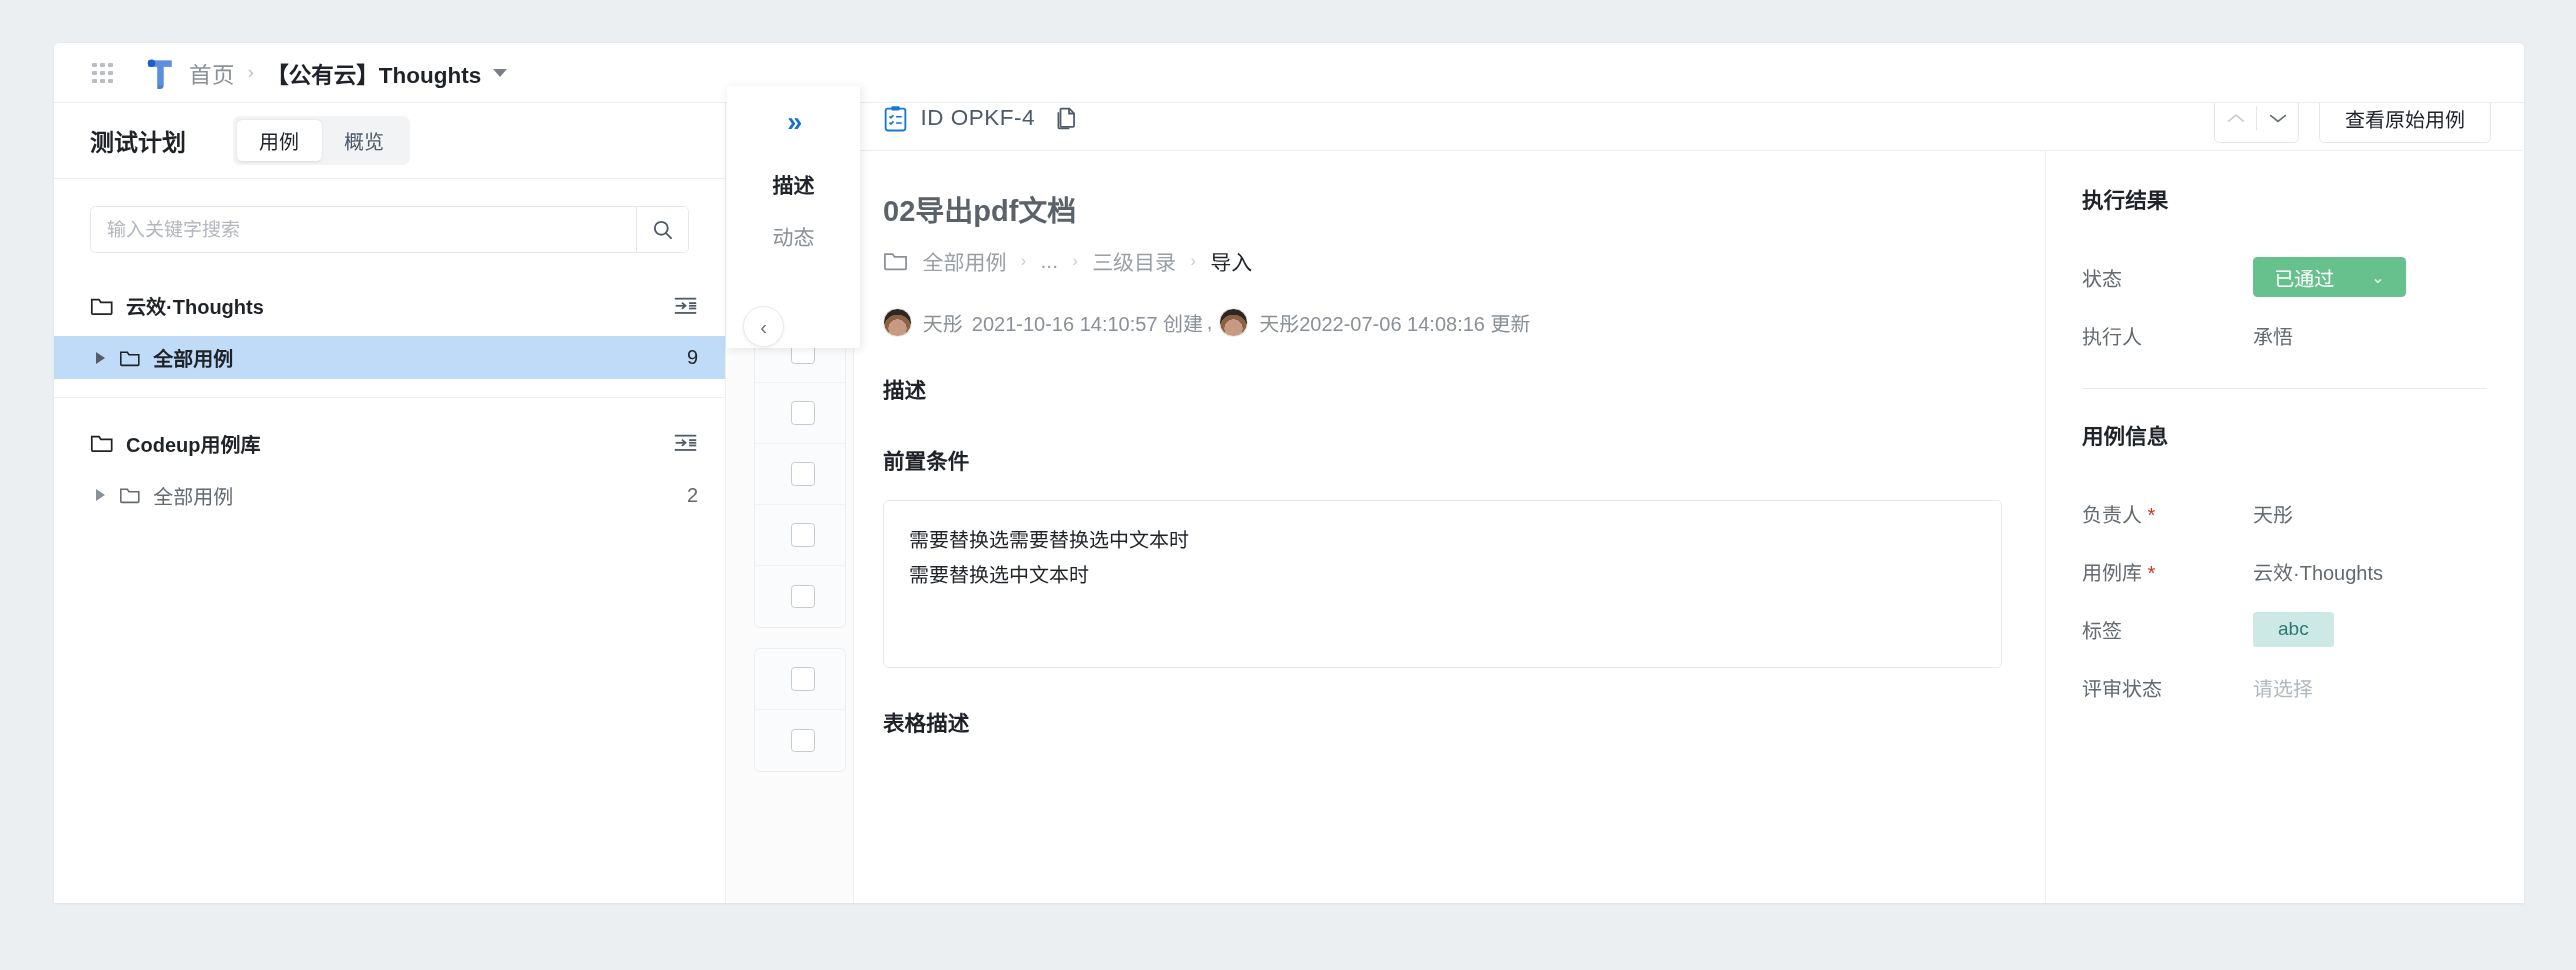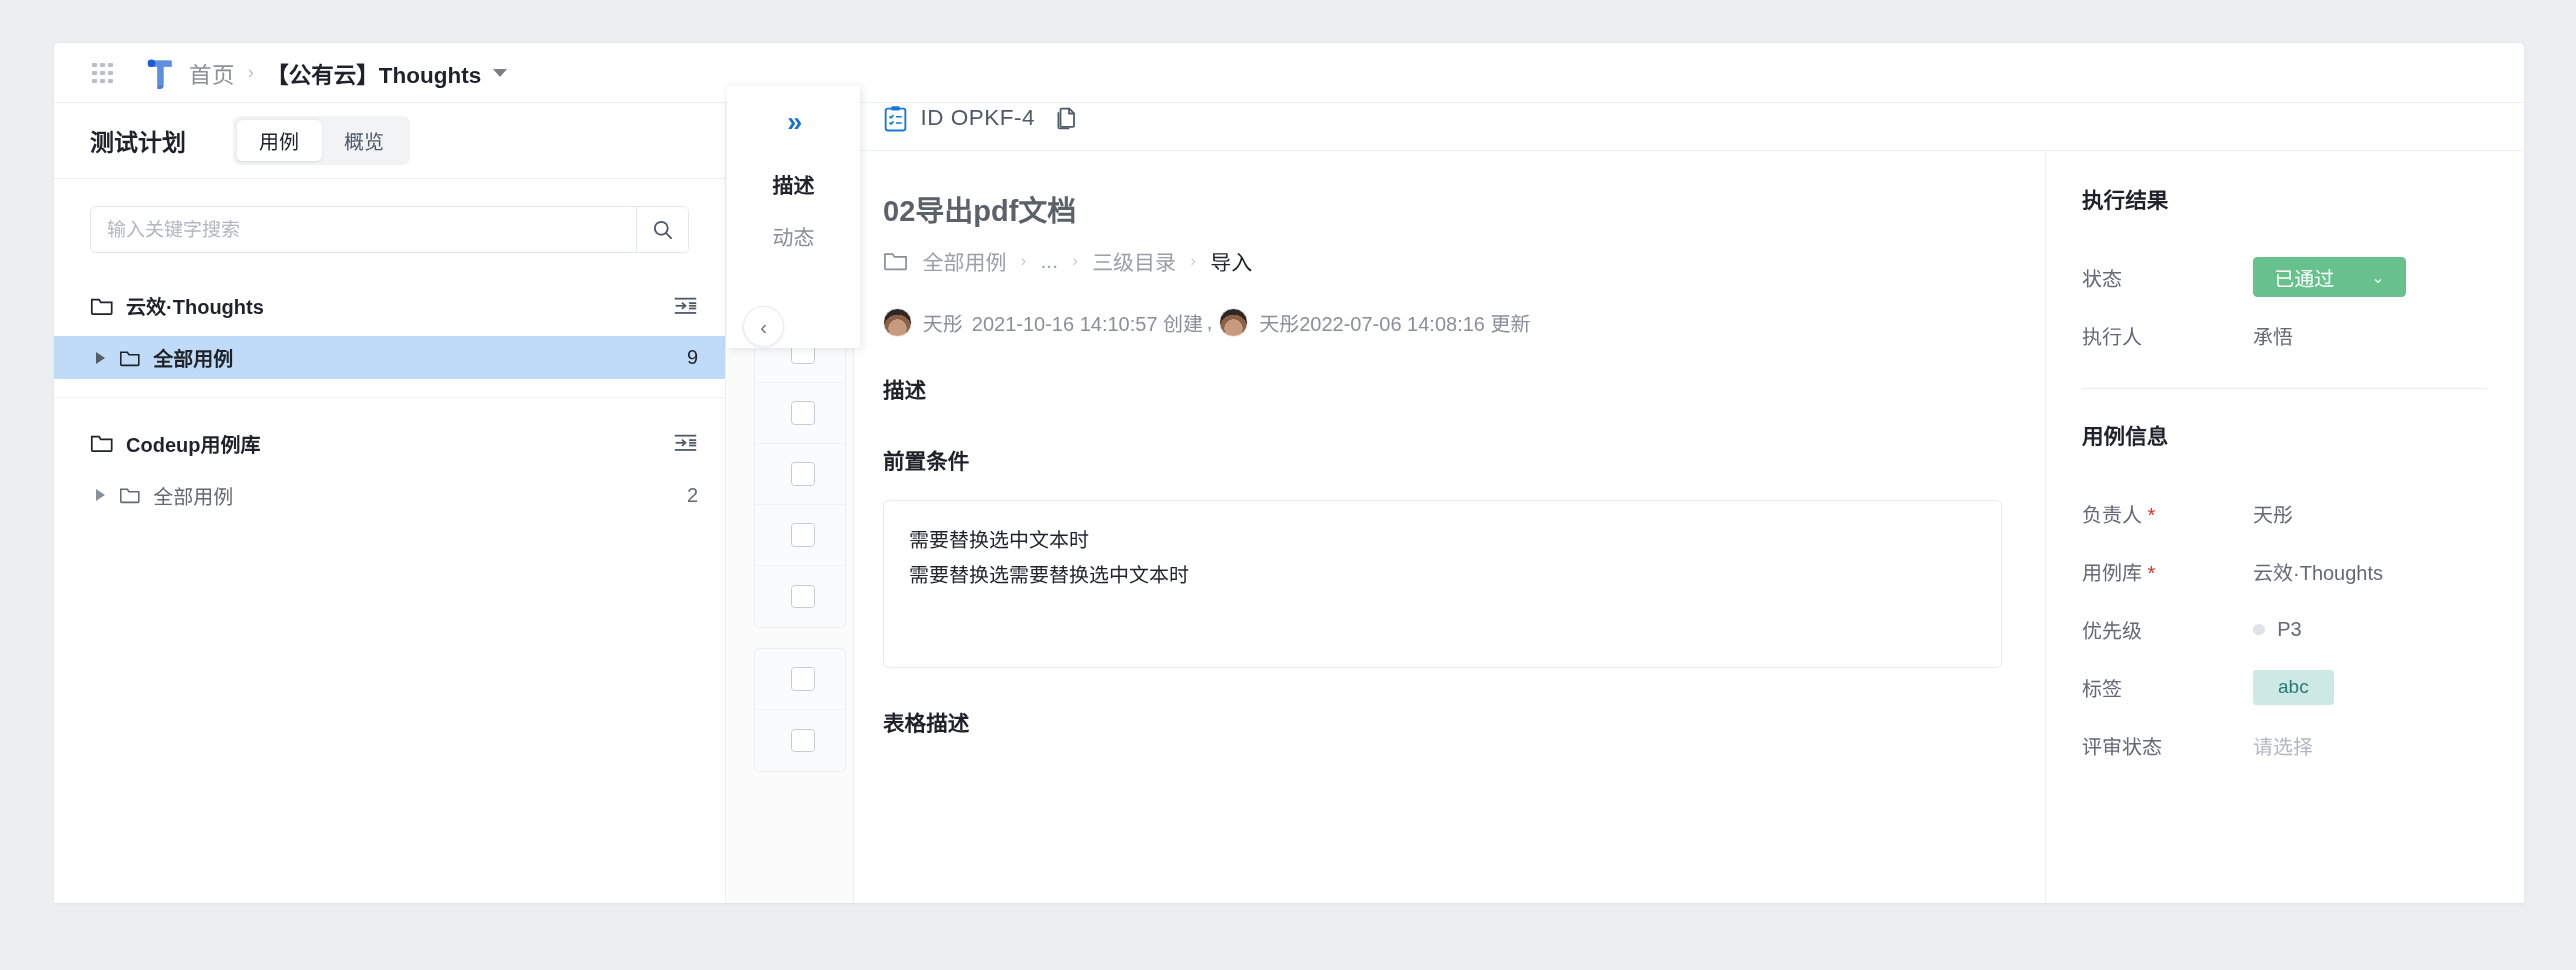--- a/index.html
+++ b/index.html
@@ -495,20 +495,36 @@
           </svg>
         </span>
         <span class="case-id">ID OPKF-4</span>
         <span class="copy-ico">
           <svg width="23.5" height="25" viewBox="0 0 22 24" fill="none" stroke="#4e5969" stroke-width="1.7">
             <path d="M6 2.5 h7.5 L18 7 v12 a1 1 0 0 1 -1 1 H6 a1 1 0 0 1 -1 -1 V3.5 a1 1 0 0 1 1 -1z"></path>
             <path d="M13.2 2.6 v4.6 h4.6"></path>
             <path d="M3 6 v14.5 a1 1 0 0 0 1 1 h9.5"></path>
           </svg>
         </span>
+        <div class="head-actions">
+          <div class="navpair">
+            <div class="nv prev">
+              <svg width="20" height="12.6" viewBox="0 0 22 14" fill="none" stroke="currentColor" stroke-width="1.9" stroke-linecap="round">
+                  <path d="M3 10 L11 3.5 L19 10"></path>
+                </svg>
+            </div>
+            <div class="divider"></div>
+            <div class="nv next">
+              <svg width="20" height="12.6" viewBox="0 0 22 14" fill="none" stroke="currentColor" stroke-width="1.9" stroke-linecap="round">
+                  <path d="M3 4 L11 10.5 L19 4"></path>
+                </svg>
+            </div>
+          </div>
+          <button class="btn-outline">查看原始用例</button>
+        </div>
       </div>
 
       <div class="detail-body">
 
         <div class="detail-main">
           <div class="case-title">02导出pdf文档</div>
 
           <div class="bc">
             <span class="fi">
               <svg width="25" height="21.6" viewBox="0 0 26 22" fill="none" stroke="#8a9097" stroke-width="1.8">
@@ -531,22 +547,22 @@
             <span class="meta-sep">,</span>
             <span class="avatar"></span>
             <span class="meta-text">天彤</span>
             <span class="meta-text" style="">2022-07-06 14:08:16 更新</span>
           </div>
 
           <div class="sec-h">描述</div>
 
           <div class="sec-h tight">前置条件</div>
           <div class="textbox">
+            <p>需要替换选需要替换选中文本时</p>
             <p>需要替换选中文本时</p>
-            <p>需要替换选需要替换选中文本时</p>
           </div>
 
           <div class="sec-h tight">表格描述</div>
         </div>
 
         <div class="detail-side">
           <div class="side-h">执行结果</div>
 
           <div class="frow">
             <span class="flabel">状态</span>
@@ -572,27 +588,20 @@
             <span class="fvalue">天彤</span>
           </div>
 
           <div class="frow">
             <span class="flabel">
               <span>用例库</span><span class="req">*</span>
             </span>
             <span class="fvalue">云效·Thoughts</span>
           </div>
 
-          <div class="frow">
-            <span class="flabel">优先级</span>
-            <span class="fvalue">
-              <i class="pdot"></i>
-              <span>P3</span>
-            </span>
-          </div>
 
 
           <div class="frow">
             <span class="flabel">标签</span>
             <span class="tag-chip">abc</span>
           </div>
 
           <div class="frow">
             <span class="flabel">评审状态</span>
             <span class="fvalue placeholder">请选择</span>

